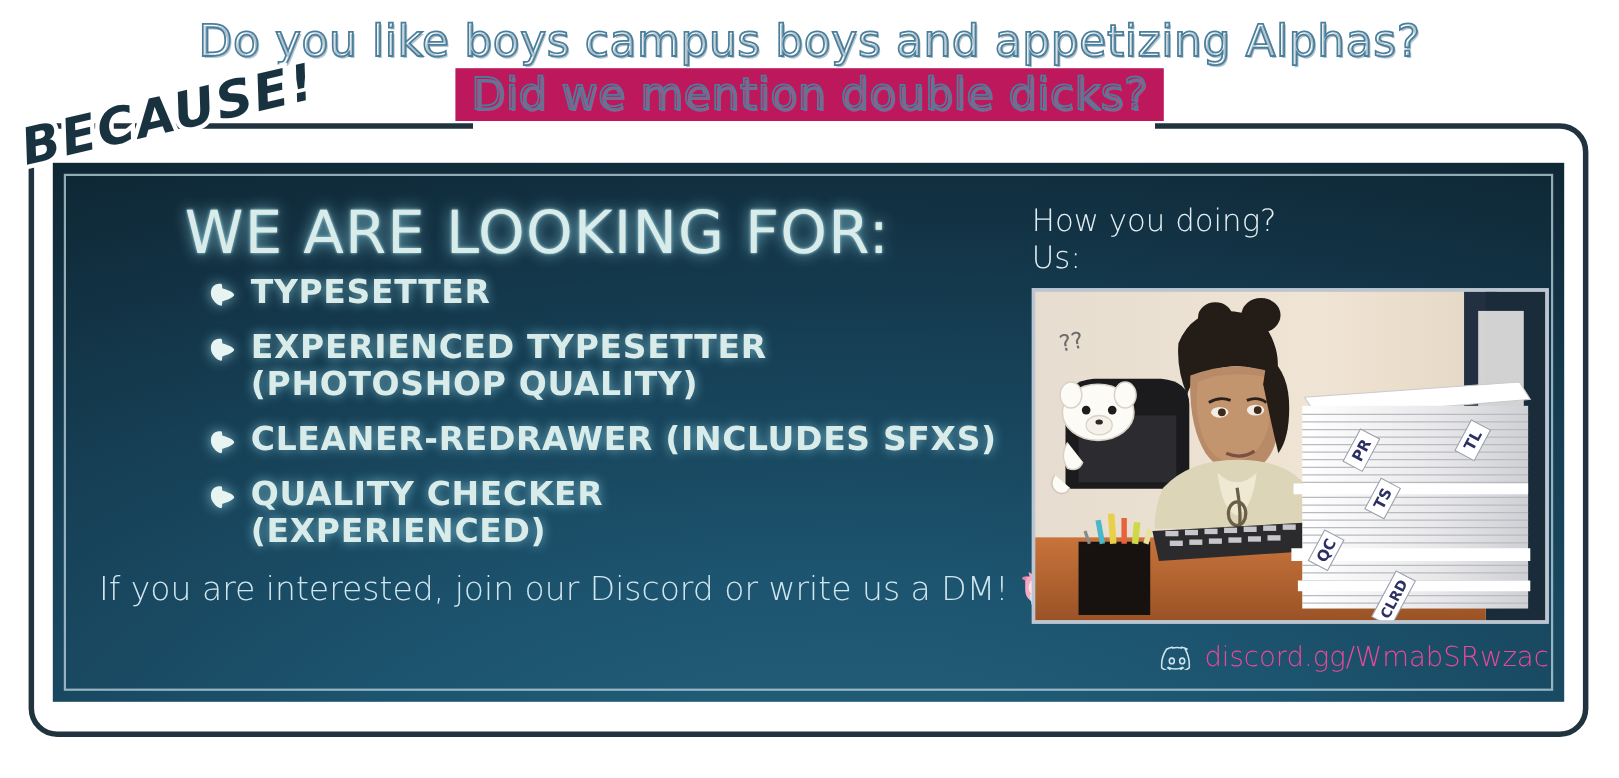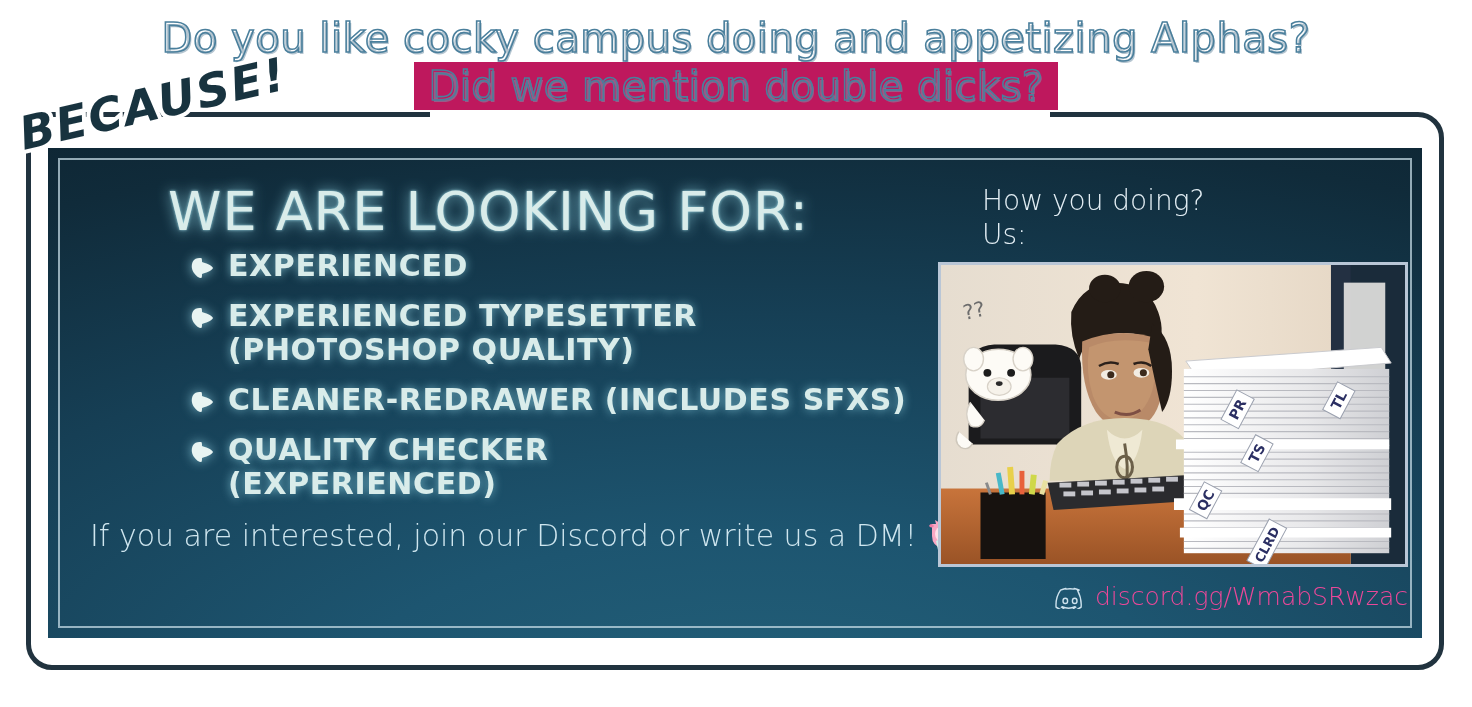--- a/index.html
+++ b/index.html
@@ -147,21 +147,20 @@
     left:938px;top:184px;
     width:488px;
     z-index:30;
   }
   .right-line{
     font-family:"DejaVu Sans", sans-serif;
     font-weight:300;
     font-size:28px;
     line-height:34px;
     color:#e3eef4;
-    margin-left:44px;
   }
   #photo-frame{
     margin-top:10px;
     width:470px;height:305px;
     border:3px solid #b9c6d6;
     box-sizing:border-box;
     position:relative;
     overflow:hidden;
     background:#cfc6b8;
   }
@@ -176,21 +175,21 @@
     font-size:25px;
     color:#ec4899;
     white-space:nowrap;
   }
   #discord-icon{ width:30px;height:22px;flex:0 0 auto; }
 </style>
 </head>
 <body>
 
 <div id="headings">
-  <div class="headline">Do you like cocky campus doing and appetizing Alphas?</div>
+  <div class="headline">Do you like boys campus boys and appetizing Alphas?</div>
   <div class="headline second">Did we mention double dicks?</div>
 </div>
 
 <div id="outer-frame"></div>
 <div id="frame-gap"></div>
 
 <div id="panel">
   <div id="panel-inner-line"></div>
 </div>
 
@@ -199,21 +198,21 @@
 <div id="left-col">
   <h1 id="main-title">WE ARE LOOKING FOR:</h1>
 
   <ul id="job-list">
     <li>
       <span class="bullet-icon">
         <svg viewBox="0 0 26 26">
             <path d="M4 5 C1 8 1 14 4 18 C6 21 9 23 11 23 C12 23 12 21 12 19 C15 18 22 16 23 13 C22 10 15 8 12 7 C12 5 12 3 11 3 C9 3 6 3 4 5 Z" fill="#e8f4f2"></path>
           </svg>
       </span>
-      <span class="job-text">EXPERIENCED</span>
+      <span class="job-text">TYPESETTER</span>
     </li>
     <li>
       <span class="bullet-icon">
         <svg viewBox="0 0 26 26">
             <path d="M4 5 C1 8 1 14 4 18 C6 21 9 23 11 23 C12 23 12 21 12 19 C15 18 22 16 23 13 C22 10 15 8 12 7 C12 5 12 3 11 3 C9 3 6 3 4 5 Z" fill="#e8f4f2"></path>
           </svg>
       </span>
       <span class="job-text">EXPERIENCED TYPESETTER
 (PHOTOSHOP QUALITY)</span>
     </li>

